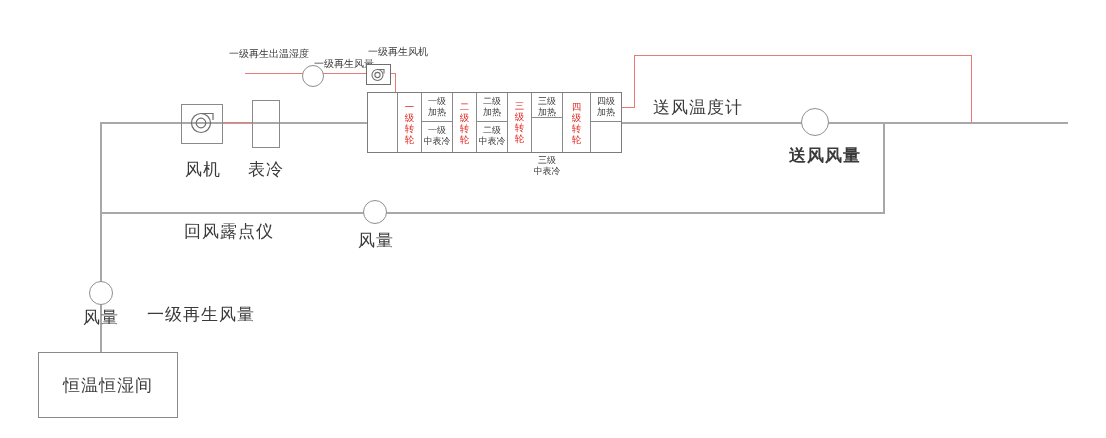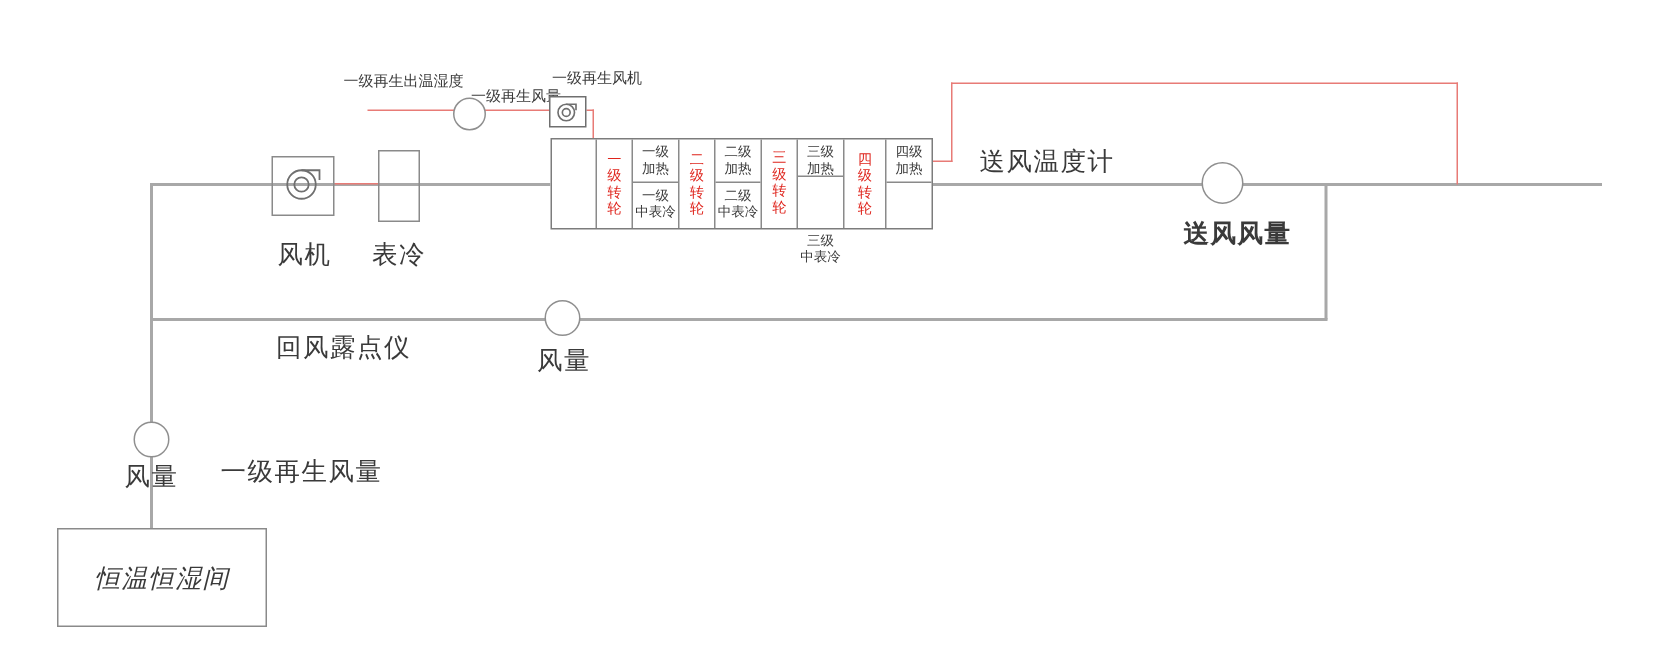--- a/index.html
+++ b/index.html
@@ -5,21 +5,21 @@
   html,body{margin:0;padding:0;background:#ffffff;}
   #canvas{
     position:relative;width:1106px;height:438px;background:#ffffff;overflow:hidden;
     font-family:"Liberation Sans","DejaVu Sans",sans-serif;color:#3a3a3a;
   }
   .hl{position:absolute;height:1.5px;background:#a8a8a8;}
   .vl{position:absolute;width:1.5px;background:#a8a8a8;}
   .rhl{position:absolute;height:1.2px;background:#e87b76;}
   .rvl{position:absolute;width:1.2px;background:#e87b76;}
   .sensor{position:absolute;border:1.2px solid #8f8f8f;border-radius:50%;background:#ffffff;box-sizing:border-box;}
-  .box{position:absolute;border:1.4px solid #8a8a8a;box-sizing:border-box;background:transparent;font-style:italic;}
+  .box{position:absolute;border:1.4px solid #8a8a8a;box-sizing:border-box;background:transparent;}
   .lbl{position:absolute;font-size:17px;letter-spacing:1px;white-space:nowrap;color:#3a3a3a;}
   .slbl{position:absolute;font-size:10px;letter-spacing:0;white-space:nowrap;color:#3a3a3a;}
   
   #ahu{position:absolute;left:367px;top:92px;width:255px;height:61px;border:1.6px solid #7c7c7c;
        box-sizing:border-box;display:flex;background:#ffffff;}
   .ahu-col{height:100%;box-sizing:border-box;border-right:1px solid #8a8a8a;display:flex;flex-direction:column;}
   .ahu-col:last-child{border-right:none;}
   .wheel-col{align-items:center;justify-content:center;}
   .wheel-label{width:1em;font-size:9.5px;line-height:11px;word-break:break-all;text-align:center;
                color:#df241c;margin:0 auto;}

